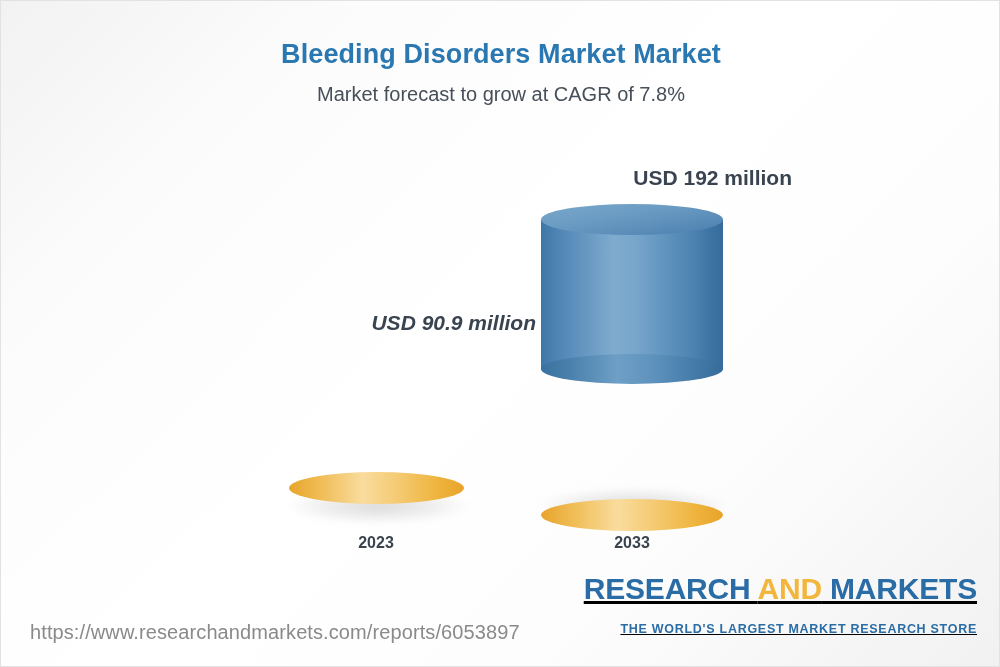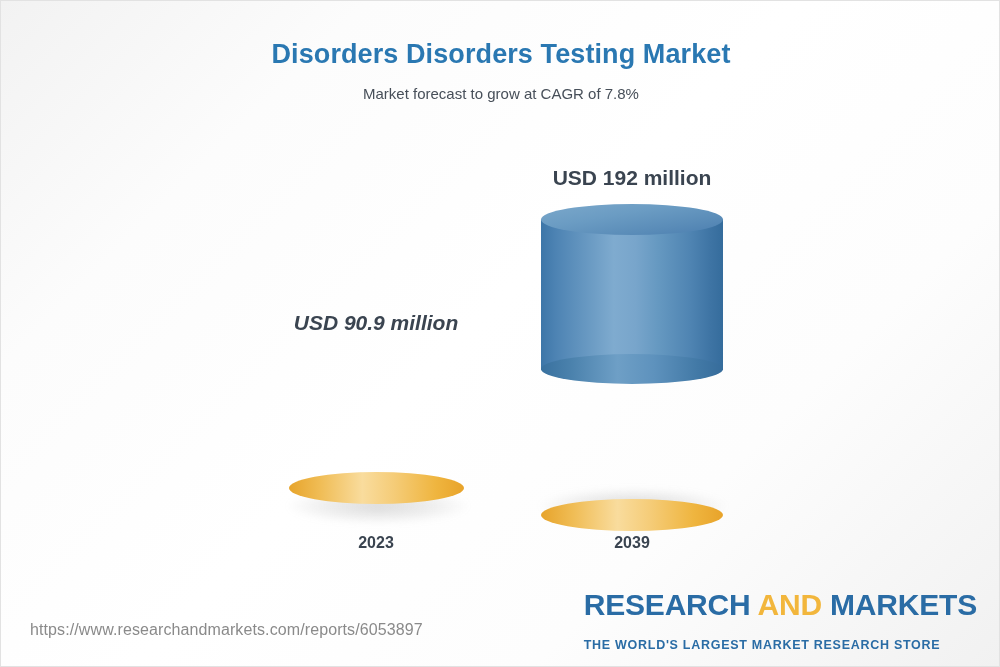--- a/index.html
+++ b/index.html
@@ -34,21 +34,21 @@
   }
   .chart-title {
     font-size: 27px;
     font-weight: bold;
     color: #2a78b2;
     letter-spacing: 0.1px;
     line-height: 38px;
     margin: 0;
   }
   .chart-subtitle {
-    font-size: 15px;
+    font-size: 20px;
     font-weight: normal;
     color: #474f59;
     line-height: 34px;
     margin: 0;
     margin-top: 4px;
   }
 
   
   .plot {
     position: absolute;
@@ -59,21 +59,21 @@
   }
 
   .bar-group {
     position: absolute;
   }
 
   
   .value-label {
     position: absolute;
     width: 320px;
-    text-align: center;
+    text-align: right;
     font-size: 21px;
     font-weight: bold;
     color: #3a4450;
     white-space: nowrap;
   }
 
   
   .cat-label {
     position: absolute;
     width: 320px;
@@ -140,28 +140,30 @@
   }
   .cap-bottom {
     border-radius: 50%;
   }
 
   
   .footer-url {
     position: absolute;
     left: 29px;
     top: 620px;
-    font-size: 16px;
+    font-size: 20px;
     color: #8a8a8a;
     letter-spacing: 0.1px;
   }
   .logo {
     position: absolute;
     right: 22px;
-    top: 588px;
+    top: 572px;
+    text-align: right;
+    text-decoration: underline;
   }
   .logo-main {
     font-size: 30px;
     font-weight: bold;
     line-height: 32px;
     letter-spacing: -0.2px;
     color: #2a6ca5;
     white-space: nowrap;
   }
   .logo-main .logo-and { color: #f2b63c; }
@@ -174,21 +176,21 @@
     white-space: nowrap;
     margin-top: 15px;
   }
 </style>
 </head>
 <body>
 
 <div id="infographic">
 
   <div class="header">
-    <div class="chart-title">Disorders Disorders Testing Market</div>
+    <div class="chart-title">Bleeding Disorders Market Market</div>
     <div class="chart-subtitle">Market forecast to grow at CAGR of 7.8%</div>
   </div>
 
   <div class="plot">
 
     <div class="bar-group">
 
       <div class="value-label" style="left:215px; top:310px;font-style:italic;">USD 90.9 million</div>
 
       <div class="cyl-shadow" style="left:286px; top:487px; width:182px; height:36px;"></div>
@@ -220,21 +222,21 @@
         <div class="seg seg-yellow" style="top:160px; height:151px;"></div>
 
         <div class="seg seg-blue" style="top:16px; height:150px;"></div>
 
         <div class="cap" style="top:150px; height:30px;
                     background: linear-gradient(to right, #39719f 0%, #4a81ac 16%, #6e9fc6 42%, #5e92bd 62%, #4279a6 86%, #366c9b 100%);"></div>
 
         <div class="cap cap-top-blue" style="top:0px; height:31px;"></div>
       </div>
 
-      <div class="cat-label" style="left:471px; top:533px;">2039</div>
+      <div class="cat-label" style="left:471px; top:533px;">2033</div>
     </div>
 
   </div>
 
   <div class="footer-url">https://www.researchandmarkets.com/reports/6053897</div>
 
   <div class="logo">
     <div class="logo-main"><span>RESEARCH </span><span class="logo-and">AND</span><span> MARKETS</span></div>
     <div class="logo-tag">THE WORLD'S LARGEST MARKET RESEARCH STORE</div>
   </div>

